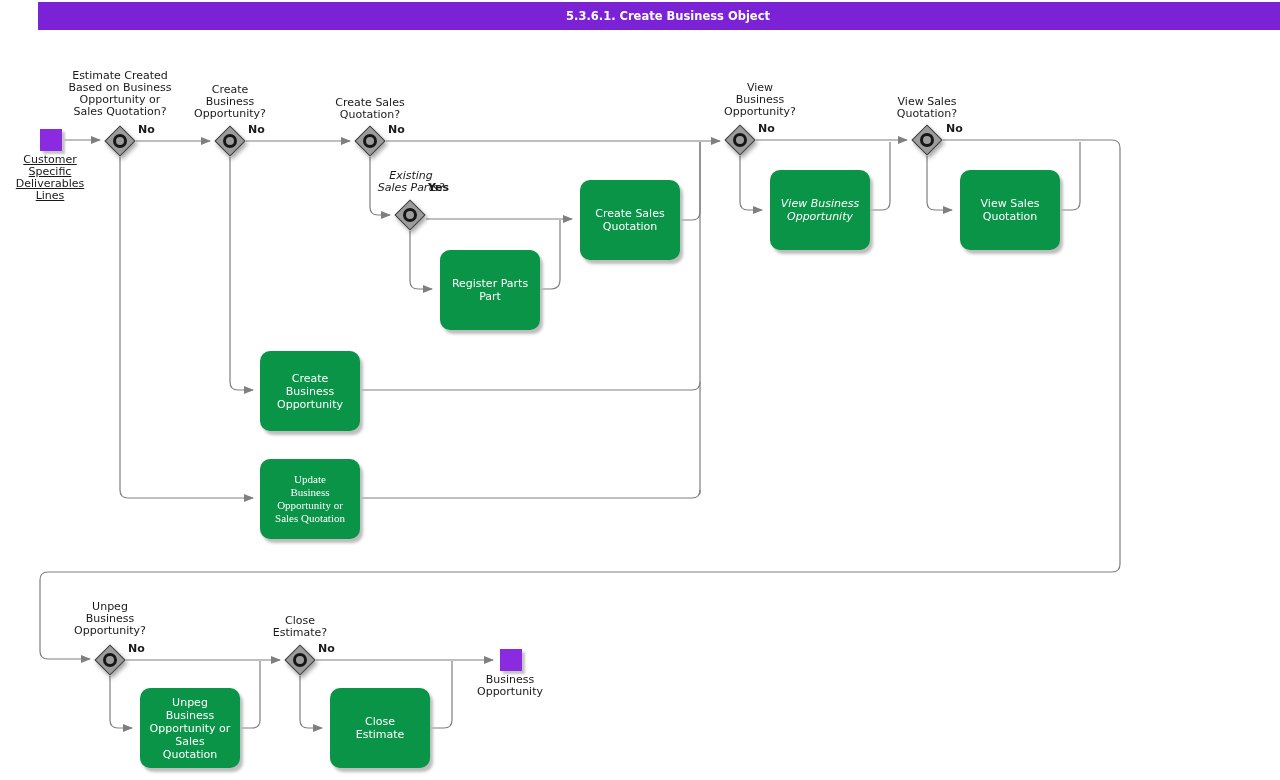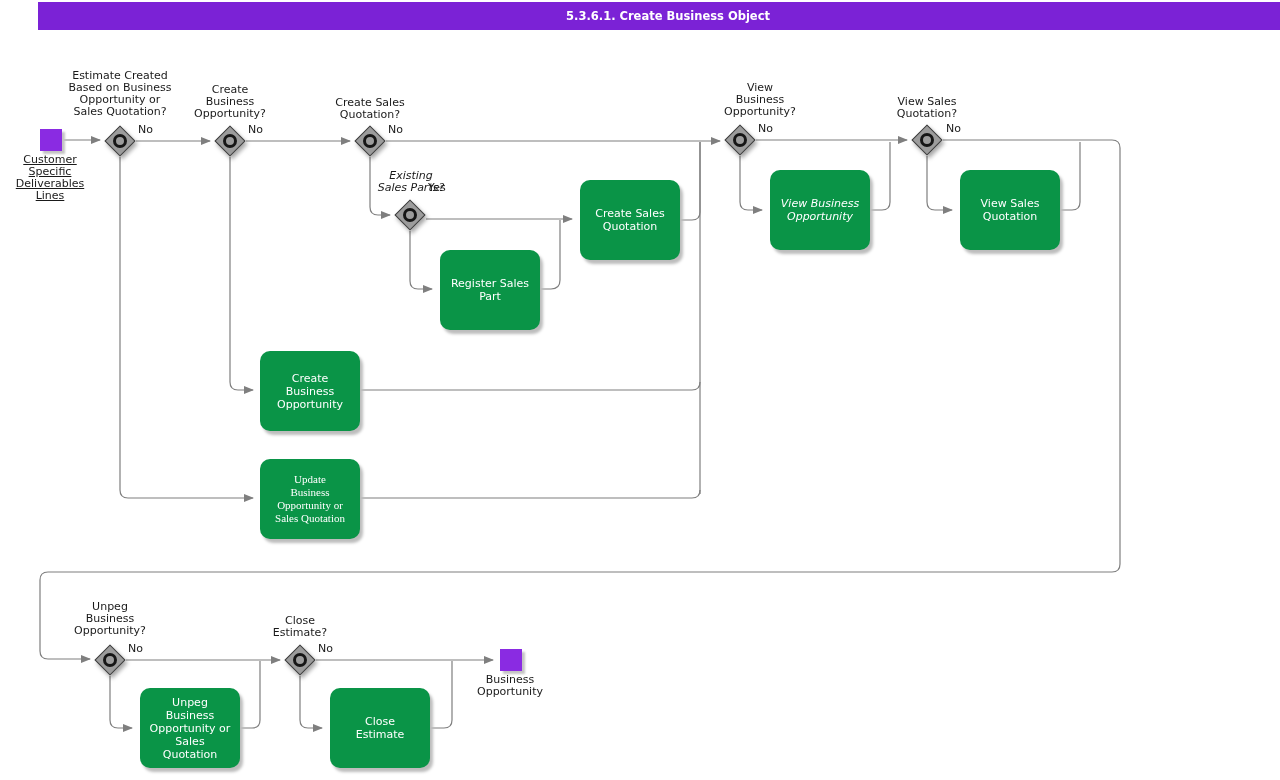--- a/index.html
+++ b/index.html
@@ -27,21 +27,21 @@
     color:#ffffff; text-align:center; white-space:pre-line; line-height:13px;
   }
   .event {
     position:absolute; width:22px; height:22px; z-index:2;
     background:#8a2be2; box-shadow:3px 3px 2px #c4c4c4; cursor:pointer;
   }
   .evlabel, .qlabel, .blabel {
     position:absolute; z-index:1; text-align:center;
     white-space:pre-line; line-height:12px; color:#1a1a1a;
   }
-  .blabel { font-weight:normal; }
+  .blabel { font-weight:bold; }
   .diamond {
     position:absolute; width:32px; height:32px; z-index:2;
     filter:drop-shadow(2px 3px 2px rgba(0,0,0,0.35));
   }
   .diamond .dshape {
     position:absolute; left:5px; top:5px; width:22px; height:22px;
     background:#9c9c9c; border:1px solid #3a3a3a;
     transform:rotate(45deg);
   }
   .diamond .dcircle {
@@ -195,21 +195,21 @@
 </div>
 <div class="qlabel" style="left:225px; top:615px; width:150px;">Close
 Estimate?</div>
 <div class="blabel" style="left:318px; top:643px;">No</div>
 
 <div class="activity" style="left:580px; top:180px;">
   <span>Create Sales
 Quotation</span>
 </div>
 <div class="activity" style="left:440px; top:250px;">
-  <span>Register Sales
+  <span>Register Parts
 Part</span>
 </div>
 <div class="activity" style="left:260px; top:351px;">
   <span>Create
 Business
 Opportunity</span>
 </div>
 <div class="activity" style="left:260px; top:459px;font-family:Liberation Serif, serif;">
   <span>Update
 Business

